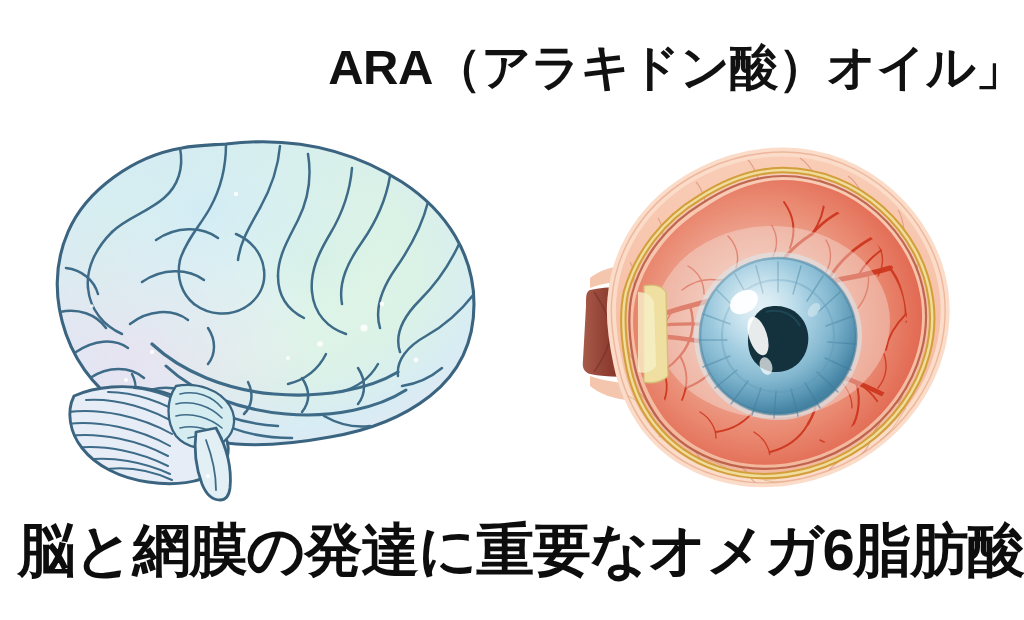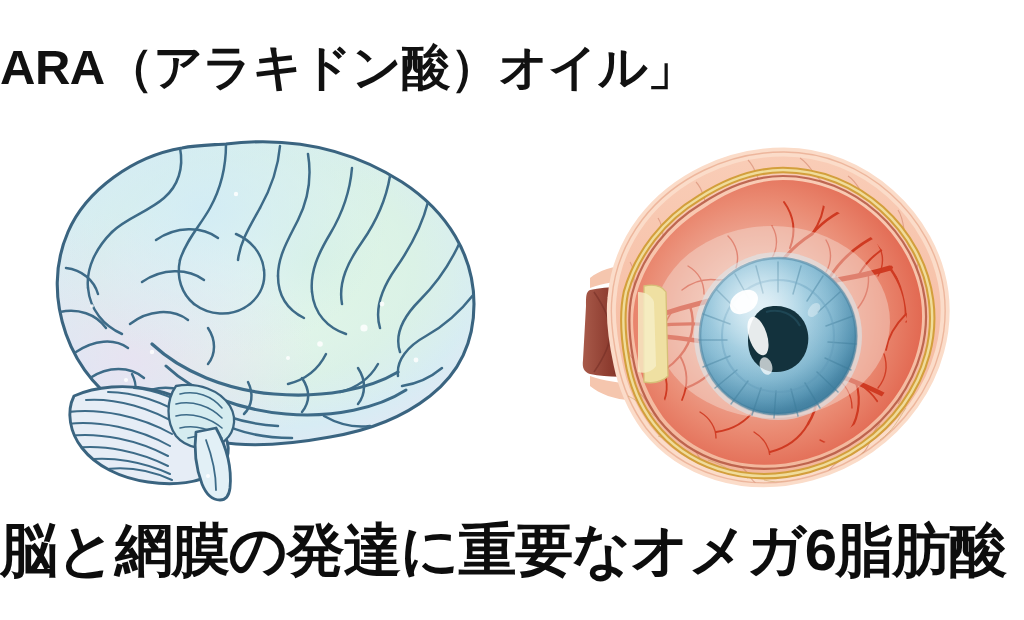--- a/index.html
+++ b/index.html
@@ -14,36 +14,36 @@
     overflow: hidden;
     font-family: "Liberation Sans", "DejaVu Sans", sans-serif;
   }
 
   
   #title-text {
     position: absolute;
     left: 0;
     top: 42px;
     width: 1024px;
-    text-align: left;
+    text-align: right;
     font-size: 49px;
     font-weight: 700;
     letter-spacing: -0.5px;
     color: #111111;
     line-height: 1.05;
     white-space: nowrap;
   }
 
   
   #caption-text {
     position: absolute;
     left: 0;
     top: 518px;
     width: 1024px;
-    text-align: left;
+    text-align: right;
     font-size: 58px;
     font-weight: 700;
     letter-spacing: -1.2px;
     color: #0d0d0d;
     line-height: 1.1;
     white-space: nowrap;
   }
 
   
   #brain-figure {

